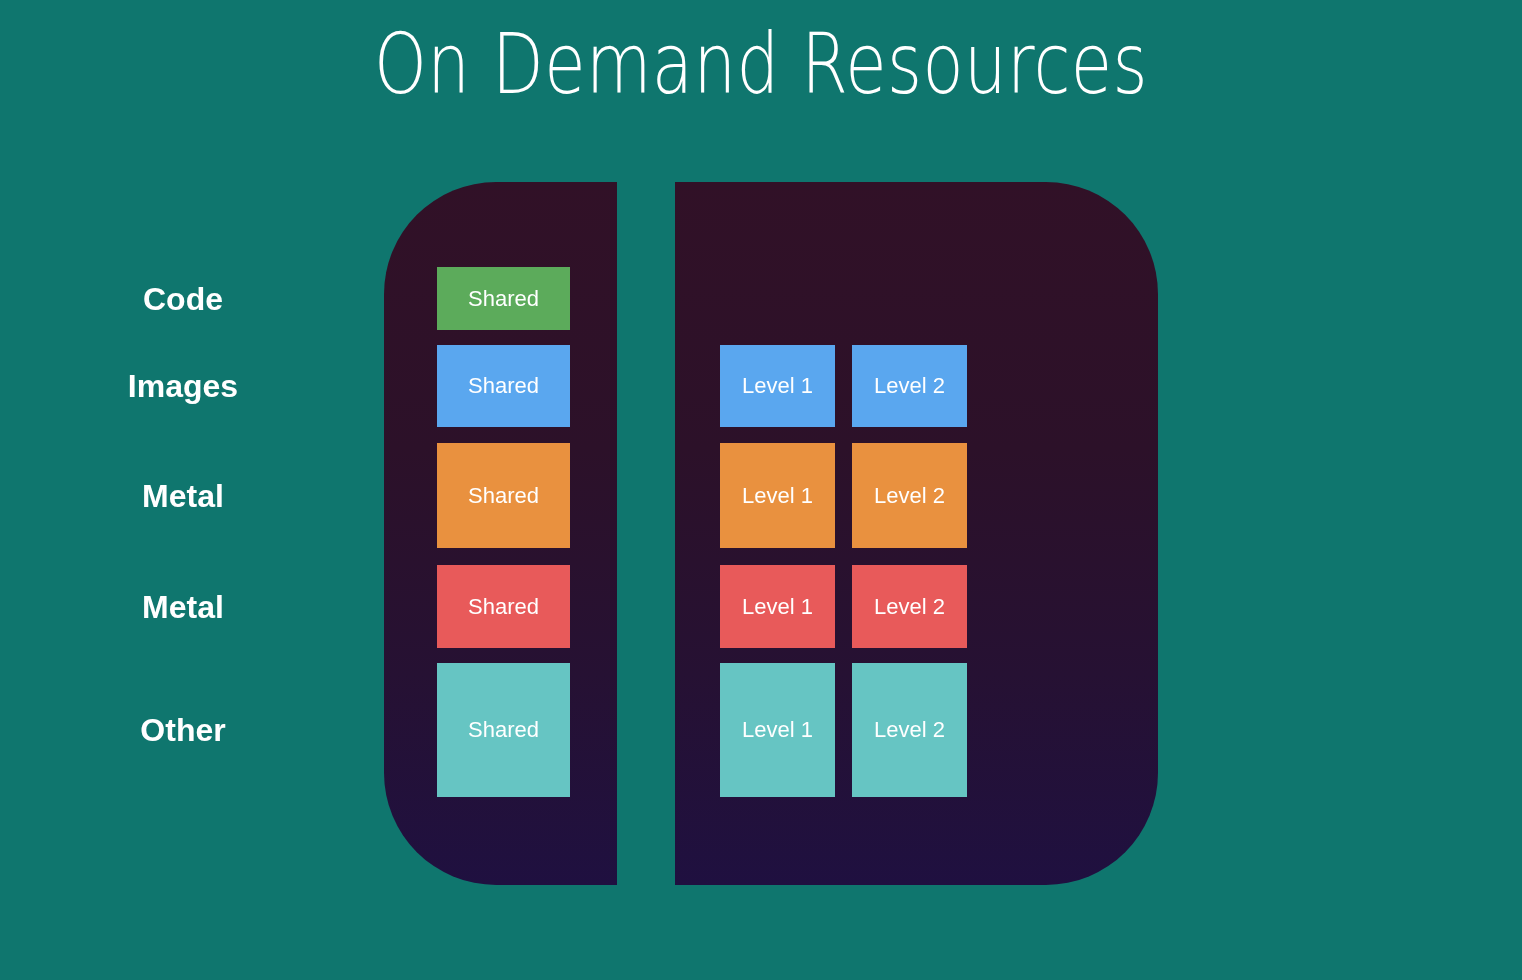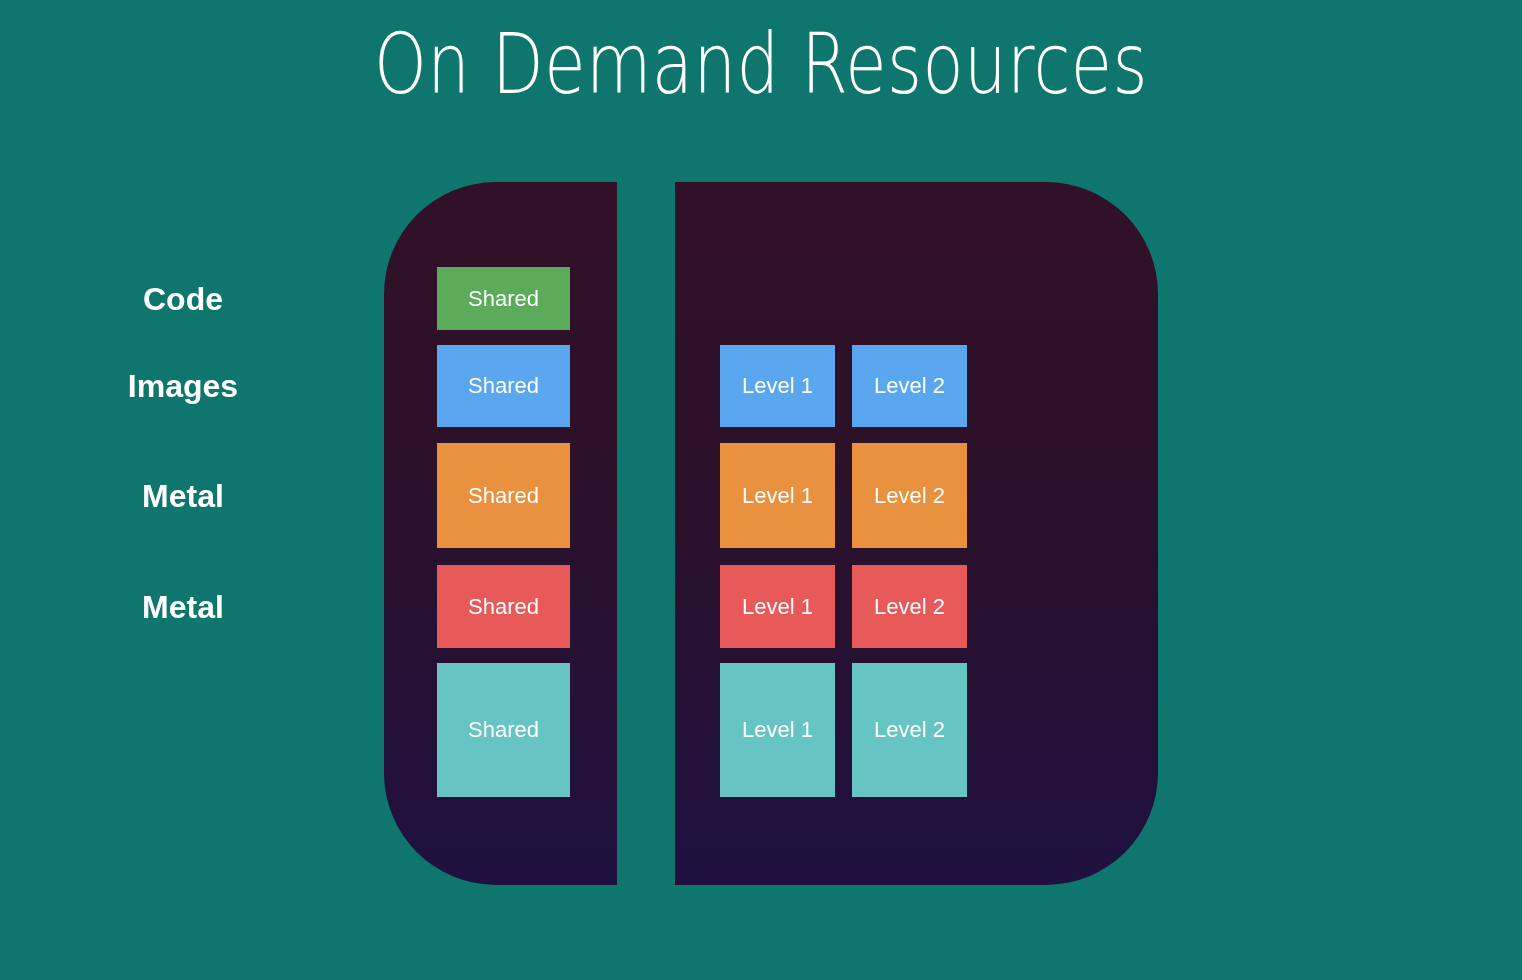--- a/index.html
+++ b/index.html
@@ -139,20 +139,21 @@
 
   <div class="panel" id="panel-shared"></div>
 
   <div class="panel" id="panel-levels"></div>
 
   <div id="labels">
     <div class="row-label lbl-code">Code</div>
     <div class="row-label lbl-images">Images</div>
     <div class="row-label lbl-metal">Metal</div>
     <div class="row-label lbl-audio">Metal</div>
+    <div class="row-label lbl-other">Other</div>
   </div>
 
   <div class="block shared-block row-code c-green">Shared</div>
   <div class="block shared-block row-images c-blue">Shared</div>
   <div class="block shared-block row-metal c-orange">Shared</div>
   <div class="block shared-block row-audio c-red">Shared</div>
   <div class="block shared-block row-other c-teal">Shared</div>
 
   <div class="block level1-block row-images c-blue">Level 1</div>
   <div class="block level1-block row-metal c-orange">Level 1</div>

